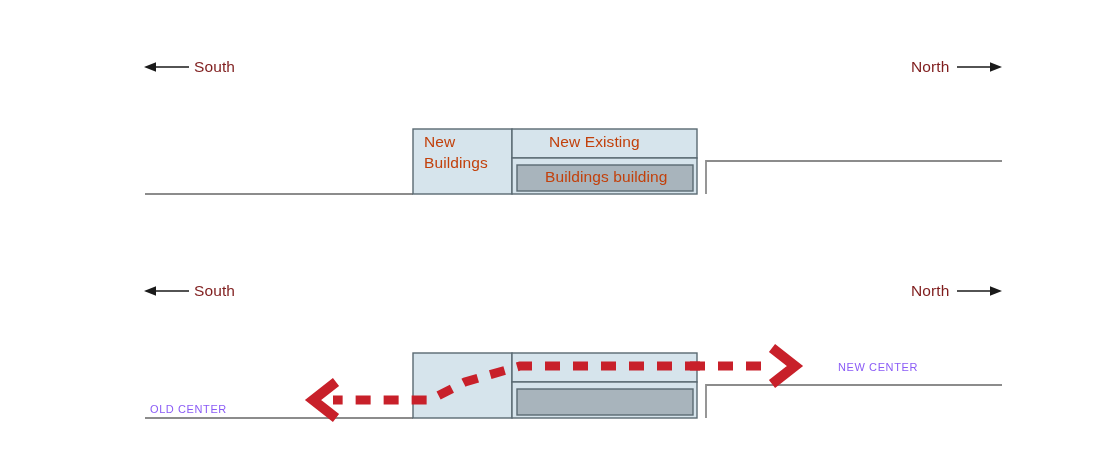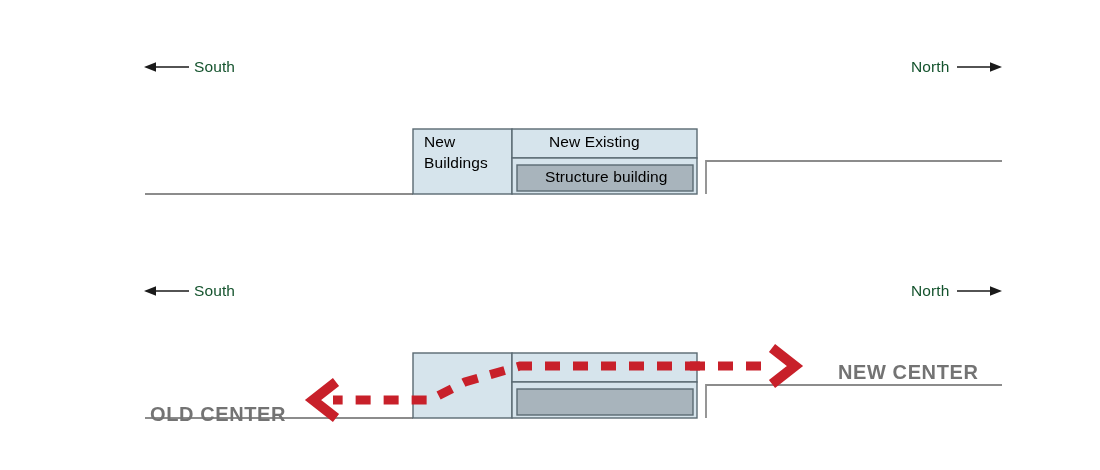--- a/index.html
+++ b/index.html
@@ -22,39 +22,38 @@
   .svg-layer {
     position: absolute;
     left: 0;
     top: 0;
     width: 1100px;
     height: 470px;
   }
   .compass-label {
     position: absolute;
     font-size: 15.5px;
-    color: #14532d;
+    color: #7f1d1d;
     white-space: nowrap;
     letter-spacing: 0.1px;
   }
   .box-label {
     position: absolute;
     font-size: 15.5px;
-    color: #000000;
+    color: #c2410c;
     white-space: pre-line;
     line-height: 1.33;
     letter-spacing: 0.1px;
   }
   .center-label {
     position: absolute;
-    font-size: 20px;
-    color: #737373;
+    font-size: 11px;
+    color: #8b5cf6;
     white-space: nowrap;
     letter-spacing: 0.6px;
-    font-weight: bold;
   }
   .lbl-south-top   { left: 194px; top: 58px; }
   .lbl-north-top   { left: 911px; top: 58px; }
   .lbl-south-bot   { left: 194px; top: 282px; }
   .lbl-north-bot   { left: 911px; top: 282px; }
   .lbl-new-buildings { left: 424px; top: 132px; }
   .lbl-new-structure { left: 549px; top: 132px; }
   .lbl-existing      { left: 545px; top: 167px; }
   .lbl-old-center    { left: 150px; top: 391px; margin-top: 12px; }
   .lbl-new-center    { left: 838px; top: 361px; }
@@ -129,21 +128,21 @@
 
   <div class="compass-label lbl-south-top">South</div>
 
   <div class="compass-label lbl-north-top">North</div>
 
   <div class="box-label lbl-new-buildings">New
 Buildings</div>
 
   <div class="box-label lbl-new-structure">New Existing</div>
 
-  <div class="box-label lbl-existing">Structure building</div>
+  <div class="box-label lbl-existing">Buildings building</div>
 
   <div class="compass-label lbl-south-bot">South</div>
 
   <div class="compass-label lbl-north-bot">North</div>
 
   <div class="center-label lbl-old-center">OLD CENTER</div>
 
   <div class="center-label lbl-new-center">NEW CENTER</div>
 
 </div>

